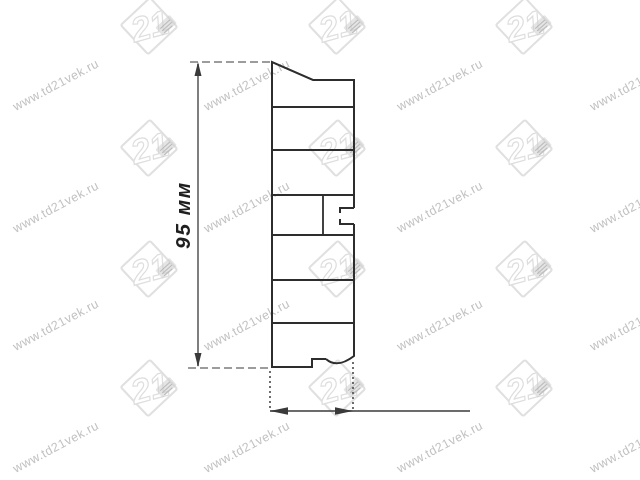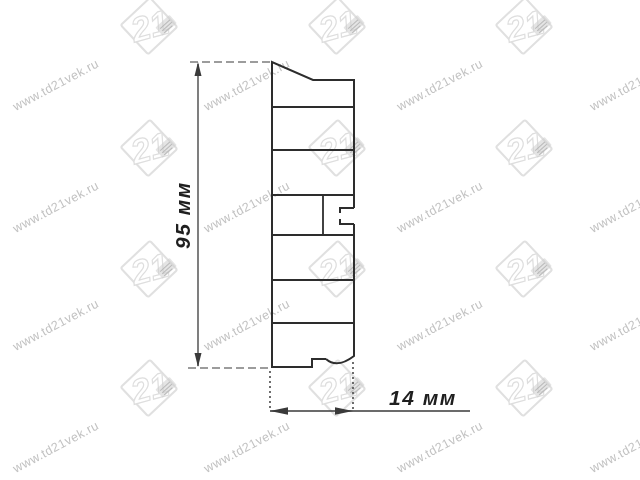--- a/index.html
+++ b/index.html
@@ -202,14 +202,13 @@
     <polygon class="arrow" points="198,367 194.5,353 201.5,353"></polygon>
 
     <line class="ln-dot" x1="270" y1="371" x2="270" y2="409"></line>
     <line class="ln-dot" x1="353" y1="362" x2="353" y2="409"></line>
     <line class="ln-dim" x1="270" y1="411" x2="470" y2="411"></line>
     <polygon class="arrow" points="270,411 288,407.2 288,414.8"></polygon>
     <polygon class="arrow" points="353,411 335,407.2 335,414.8"></polygon>
   </svg>
 
   <div id="height-label" class="dim-label">95 мм</div>
-  <div id="width-label" class="dim-label">14 мм</div>
 </div>
 
 </body></html>

